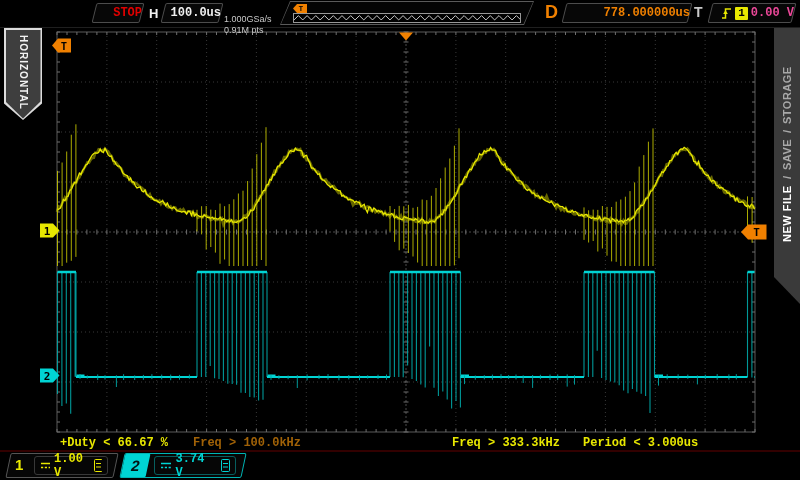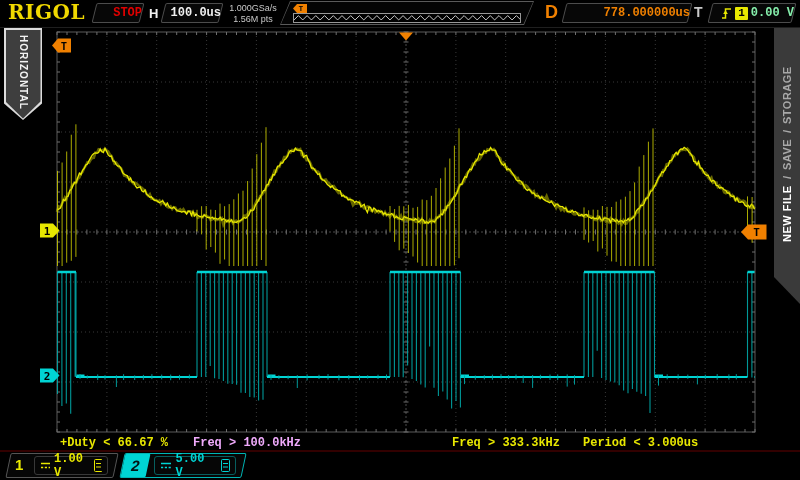--- a/index.html
+++ b/index.html
@@ -12,42 +12,42 @@
         color:#f0d800;letter-spacing:.5px;}
   .pbox{position:absolute;top:3px;height:20px;display:flex;align-items:center;justify-content:flex-end;}
   .pbox::before{content:"";position:absolute;inset:0;border:1px solid #4c4c4c;background:#070707;
         transform:skewX(-14deg);border-radius:2px;}
   .pbox>*{position:relative;}
   .box-stop{left:94px;width:48px;}
   .stop-t{color:#e00000;font:bold 12px "Liberation Mono",monospace;}
   .h-label{position:absolute;left:149px;top:6px;color:#f0f0f0;font:bold 13px "Liberation Sans",sans-serif;}
   .box-tb{left:163px;width:58px;}
   .tb-t{color:#f0f0f0;font:bold 12px "Liberation Mono",monospace;}
-  .rates{position:absolute;left:224px;top:3px;width:58px;text-align:center;color:#c8c8c8;
+  .rates{position:absolute;left:224px;top:14px;width:58px;text-align:left;color:#c8c8c8;
          font:9px "Liberation Sans",sans-serif;line-height:10.5px;}
   
   .preview{position:absolute;left:280px;top:1px;width:254px;height:24px;}
   .pv-outer{position:absolute;inset:0;background:#5a5a5a;
             clip-path:polygon(10px 0,100% 0,calc(100% - 10px) 100%,0 100%);}
   .pv-innerbg{position:absolute;inset:1px;background:#040404;
             clip-path:polygon(9.4px 0,100% 0,calc(100% - 9.4px) 100%,0 100%);}
   .pv-wave{position:absolute;left:13px;right:13px;top:12px;bottom:2px;border:1px solid #989898;background:#000;}
   .pv-wave svg{position:absolute;inset:0;width:100%;height:100%;}
   .pv-t{position:absolute;left:13px;top:3px;width:14px;height:9px;background:#f08000;
         clip-path:polygon(4px 0,100% 0,100% 100%,4px 100%,0 50%);color:#000;
         font:bold 7px "Liberation Sans",sans-serif;display:flex;align-items:center;justify-content:center;padding-left:2px;box-sizing:border-box;}
   .d-label{position:absolute;left:545px;top:2px;color:#f08000;font:bold 18px "Liberation Sans",sans-serif;}
   .box-delay{left:564px;width:126px;}
   .delay-t{color:#f08000;font:bold 12px "Liberation Mono",monospace;margin-left:48px;}
   .t-label{position:absolute;left:694px;top:4px;color:#c8c8c8;font:bold 14px "Liberation Sans",sans-serif;}
   .box-trig{left:710px;width:84px;}
   .trig-row{display:flex;align-items:center;gap:3px;}
   .src-badge{background:#e8e800;color:#000;font:bold 11px "Liberation Mono",monospace;
              padding:0 3px;line-height:13px;border-radius:1px;}
-  .lvl-t{color:#86efac;font:bold 12px "Liberation Mono",monospace;}
+  .lvl-t{color:#ec4899;font:bold 12px "Liberation Mono",monospace;}
   
   .ltab{position:absolute;left:4px;top:28px;width:38px;height:92px;z-index:4;}
   .ltab-out{position:absolute;inset:0;background:#dcdcdc;
             clip-path:polygon(0 0,100% 0,100% 82%,50% 100%,0 82%);}
   .ltab-in{position:absolute;inset:1.5px;background:#3e3e3e;
             clip-path:polygon(0 0,100% 0,100% 81%,50% 100%,0 81%);
             display:flex;justify-content:center;}
   .ltab-text{writing-mode:vertical-rl;color:#f2f2f2;font:bold 10px "Liberation Sans",sans-serif;
             letter-spacing:1px;margin-top:5px;}
   .rtab{position:absolute;right:0;top:28px;width:26px;height:276px;background:#3a3a3a;
@@ -108,31 +108,30 @@
       <text x="64" y="49.5" fill="#000" font-size="10.5" font-weight="bold" text-anchor="middle">T</text>
       <polygon points="741,232 748,224.5 766.5,224.5 766.5,239.5 748,239.5" fill="#f08000"></polygon>
       <text x="756.5" y="236" fill="#000" font-size="11" font-weight="bold" text-anchor="middle">T</text>
       <polygon points="40,223.5 53,223.5 59.5,230.5 53,237.5 40,237.5" fill="#e8e800"></polygon>
       <text x="47" y="234.5" fill="#000" font-size="11" font-weight="bold" text-anchor="middle">1</text>
       <polygon points="40,368.5 53,368.5 59.5,375.5 53,382.5 40,382.5" fill="#00d4d4"></polygon>
       <text x="47" y="379.5" fill="#000" font-size="11" font-weight="bold" text-anchor="middle">2</text>
     </svg>
 
   <div class="topbar">
-    <div class="logo">RIGOL</div>
     <div class="pbox box-stop">
       <span class="stop-t">STOP</span>
     </div>
     <span class="h-label">H</span>
     <div class="pbox box-tb">
       <span class="tb-t">100.0us</span>
     </div>
     <div class="rates">
       <div>1.000GSa/s</div>
-      <div>1.56M pts</div>
+      <div>0.91M pts</div>
     </div>
     <div class="preview">
       <div class="pv-outer"></div>
       <div class="pv-innerbg"></div>
       <div class="pv-wave">
         <svg id="zig" viewBox="0 0 228 11" preserveAspectRatio="none">
             <polyline points="0.0,8.2 4.4,2.2 8.8,8.2 13.2,2.2 17.6,8.2 22.0,2.2 26.4,8.2 30.8,2.2 35.2,8.2 39.6,2.2 44.0,8.2 48.4,2.2 52.8,8.2 57.2,2.2 61.6,8.2 66.0,2.2 70.4,8.2 74.8,2.2 79.2,8.2 83.6,2.2 88.0,8.2 92.4,2.2 96.8,8.2 101.2,2.2 105.6,8.2 110.0,2.2 114.4,8.2 118.8,2.2 123.2,8.2 127.6,2.2 132.0,8.2 136.4,2.2 140.8,8.2 145.2,2.2 149.6,8.2 154.0,2.2 158.4,8.2 162.8,2.2 167.2,8.2 171.6,2.2 176.0,8.2 180.4,2.2 184.8,8.2 189.2,2.2 193.6,8.2 198.0,2.2 202.4,8.2 206.8,2.2 211.2,8.2 215.6,2.2 220.0,8.2 224.4,2.2 228.8,8.2" stroke="#e8e8e8" fill="none" stroke-width="1"></polyline>
           </svg>
       </div>
       <div class="pv-t">T</div>
@@ -165,21 +164,21 @@
     <div class="rtab-text">
       <span class="rt-item active">NEW FILE</span>
       <span class="rt-sep">/</span>
       <span class="rt-item">SAVE</span>
       <span class="rt-sep">/</span>
       <span class="rt-item">STORAGE</span>
     </div>
   </div>
 
   <span class="meas" style="left: 60px; color: rgb(232, 232, 0);">+Duty &lt; 66.67 %</span>
-  <span class="meas" style="left: 193px; color: #f0abfc;">Freq &gt; 100.0kHz</span>
+  <span class="meas" style="left: 193px; color: #a16207;">Freq &gt; 100.0kHz</span>
   <span class="meas" style="left: 452px; color: rgb(232, 232, 0);">Freq &gt; 333.3kHz</span>
   <span class="meas" style="left: 583px; color: rgb(232, 232, 0);">Period &lt; 3.000us</span>
   <div class="sep-line"></div>
 
   <div class="bottombar">
     <div class="chbox chbox1">
       <div class="bg"></div>
       <span class="chnum">1</span>
       <span class="chvals v1">
         <svg width="12" height="9">
@@ -195,21 +194,21 @@
       </span>
     </div>
     <div class="chbox chbox2 ch2">
       <div class="bg"></div>
       <span class="ch2num">2</span>
       <span class="chvals v2">
         <svg width="12" height="9">
           <line x1="1" y1="2.5" x2="11" y2="2.5" stroke="#00d4d4" stroke-width="1.5"></line>
           <line x1="1" y1="6.5" x2="11" y2="6.5" stroke="#00d4d4" stroke-width="1.5" stroke-dasharray="2.2 1.6"></line>
         </svg>
-        <span class="scale-t">5.00 V</span>
+        <span class="scale-t">3.74 V</span>
         <svg width="9" height="13">
           <rect x="0.5" y="0.5" width="8" height="12" rx="1" fill="none" stroke="#00d4d4"></rect>
           <line x1="2" y1="4.5" x2="7" y2="4.5" stroke="#00d4d4"></line>
           <line x1="2" y1="8" x2="7" y2="8" stroke="#00d4d4"></line>
         </svg>
       </span>
     </div>
     <div class="corner">
       
       

